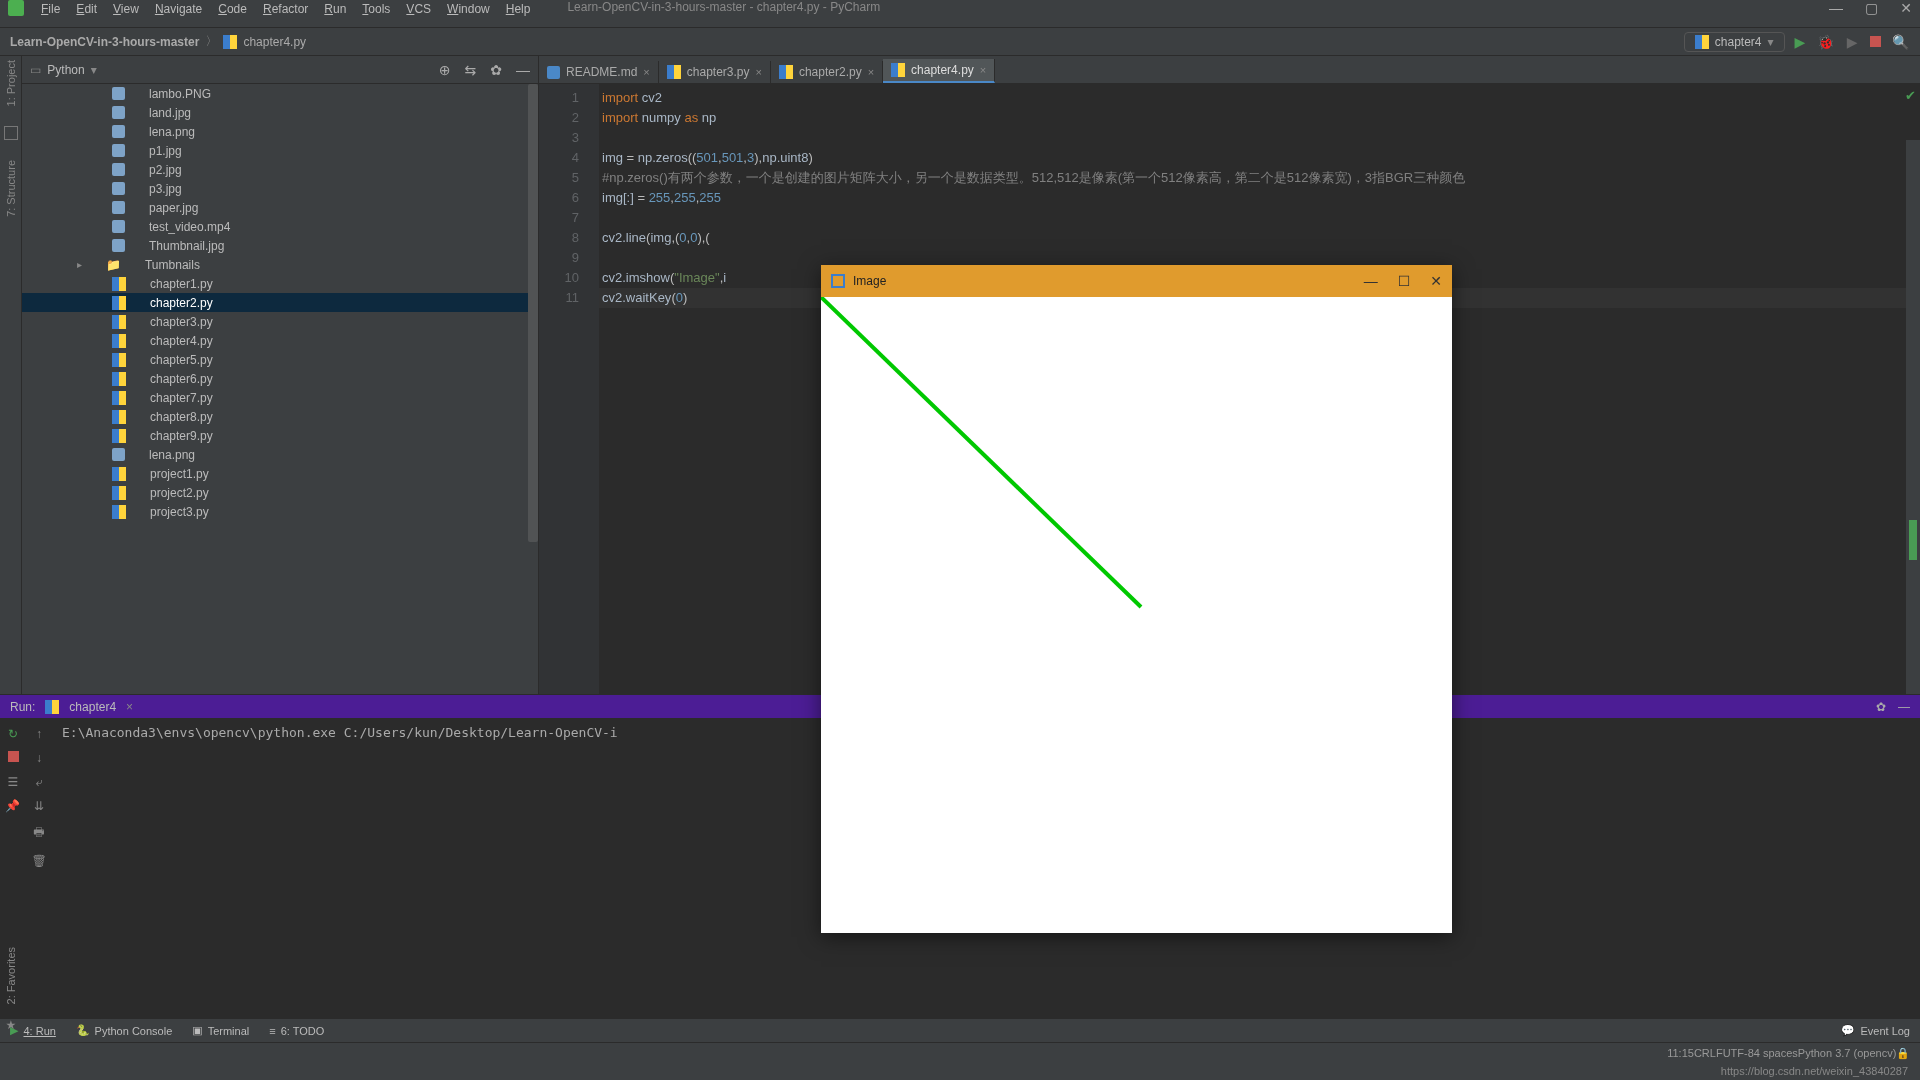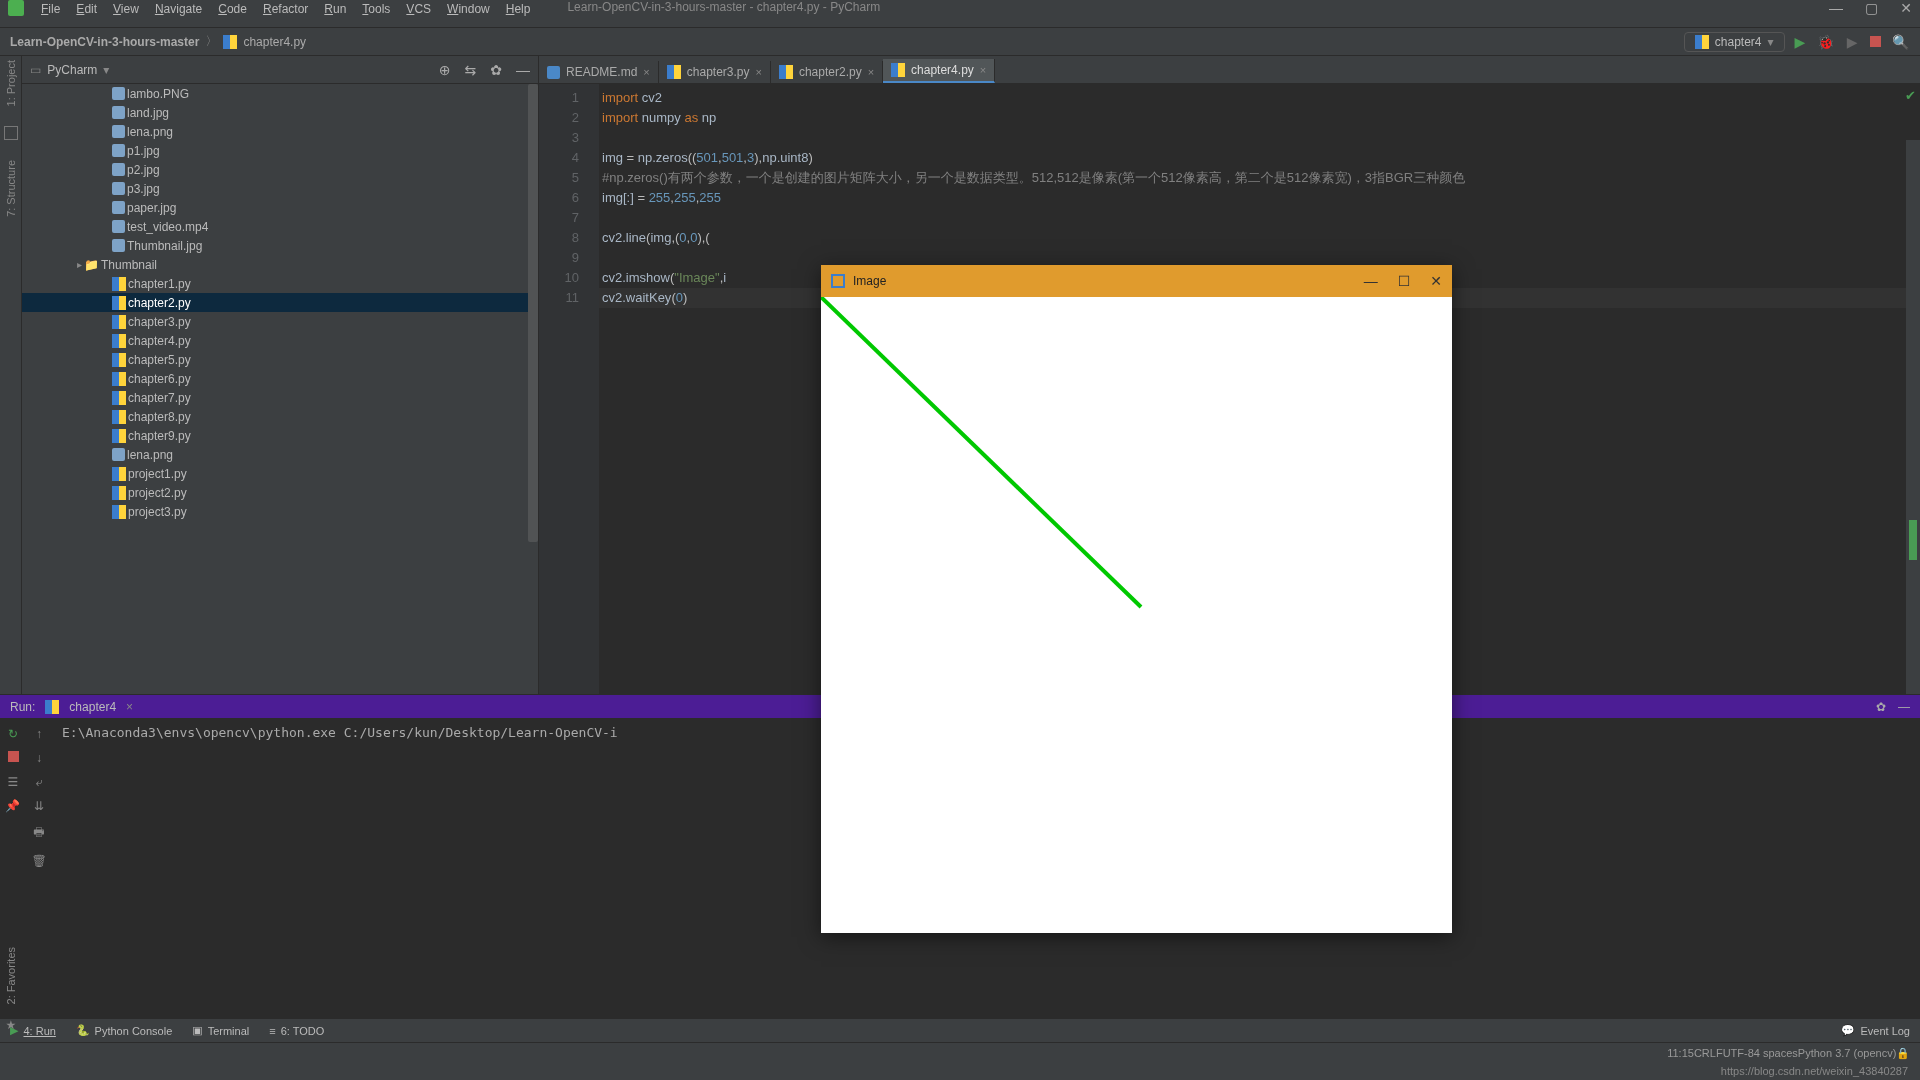--- a/index.html
+++ b/index.html
@@ -24,21 +24,21 @@
 .main { display:flex; height:638px; }
 .left-gutter { width:22px; background:#3c3f41; border-right:1px solid #2b2b2b; display:flex; flex-direction:column; align-items:center; padding-top:4px; gap:20px; color:#888;}
 .vtext{writing-mode:vertical-lr;transform:rotate(180deg);font-size:11px;cursor:pointer;display:flex;align-items:center;gap:4px;}
 .left-gutter .square{width:14px;height:14px;border:1px solid #777;}
 .sidebar { width:517px; background:#3c3f41; border-right:1px solid #2b2b2b; display:flex; flex-direction:column; }
 .proj-header{height:28px;border-bottom:1px solid #2b2b2b;display:flex;align-items:center;padding:0 8px;gap:6px;}
 .proj-header .folder-icon{color:#888;}
 .proj-header .right-icons{margin-left:auto;display:flex;gap:14px;color:#aaa;font-size:14px;}
 .tree{flex:1;overflow:auto;position:relative;}
 .tree-scrollbar{position:absolute;right:0;top:0;width:10px;height:75%;background:#515354;border-radius:2px;}
-.tree-item{padding:1px 0 1px 90px;display:flex;align-items:center;gap:2px;cursor:pointer;height:19px;color:#bbb;}
+.tree-item{padding:1px 0 1px 90px;display:flex;align-items:center;gap:24px;cursor:pointer;height:19px;color:#bbb;}
 .tree-item.selected{background:#0d293e;color:#fff;}
 .tree-item.folder{padding-left:70px;}
 .tree-item .arrow{color:#888;font-size:10px;}
 .editor { flex:1; display:flex; flex-direction:column; background:#fef9c3; position:relative;}
 .tabs{height:28px;background:#3c3f41;display:flex;align-items:flex-end;border-bottom:1px solid #2b2b2b;}
 .tab{padding:4px 8px;display:flex;align-items:center;gap:6px;color:#aaa;cursor:pointer;border-right:1px solid #2b2b2b;}
 .tab.active{background:#515658;color:#ddd;border-bottom:2px solid #4a88c7;}
 .tab .close{font-size:11px;color:#888;}
 .code-area{flex:1;display:flex;font-family:"JetBrains Mono",Consolas,monospace;font-size:13px;position:relative;}
 .gutter{width:60px;background:#313335;text-align:right;color:#606366;padding:4px 20px 4px 0;line-height:20px;}
@@ -139,21 +139,21 @@
       </span>
     <span class="square"></span>
     <span class="vtext">
         <span>7: Structure</span>
       </span>
   </div>
 
   <div class="sidebar">
     <div class="proj-header">
       <span class="folder-icon">▭</span>
-      <span>PyCharm</span>
+      <span>Python</span>
       <span style="color:#888">▾</span>
       <div class="right-icons">
         <span>⊕</span>
         <span>⇆</span>
         <span>✿</span>
         <span>—</span>
       </div>
     </div>
     <div class="tree" id="tree">
       <div class="tree-scrollbar"></div>
@@ -189,21 +189,21 @@
           <span style="width:13px;height:13px;background:#7ea3c7;display:inline-block;border-radius:2px"></span>
           <span>test_video.mp4</span>
         </div>
         <div class="tree-item">
           <span style="width:13px;height:13px;background:#7ea3c7;display:inline-block;border-radius:2px"></span>
           <span>Thumbnail.jpg</span>
         </div>
         <div class="tree-item folder" style="padding-left: 55px;">
           <span class="arrow">▸</span>
           <span style="color:#b0a070">📁</span>
-          <span>Thumbnail</span>
+          <span>Tumbnails</span>
         </div>
         <div class="tree-item">
           <svg class="pylogo">
             <rect width="7" height="14" fill="#3b7dcc"></rect>
             <rect x="7" width="7" height="14" fill="#ffd43b"></rect>
           </svg>
           <span>chapter1.py</span>
         </div>
         <div class="tree-item selected">
           <svg class="pylogo">

